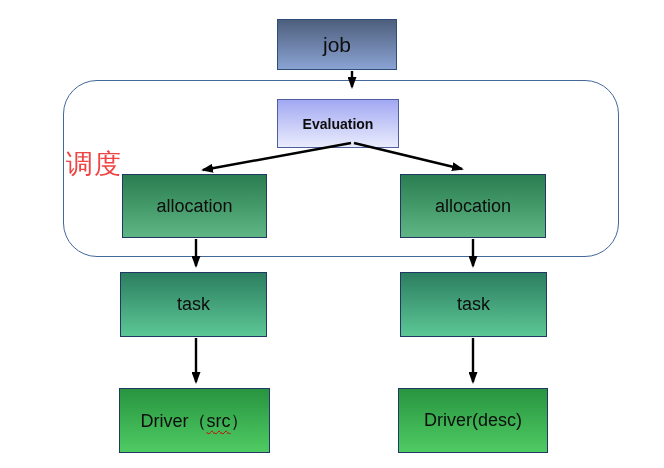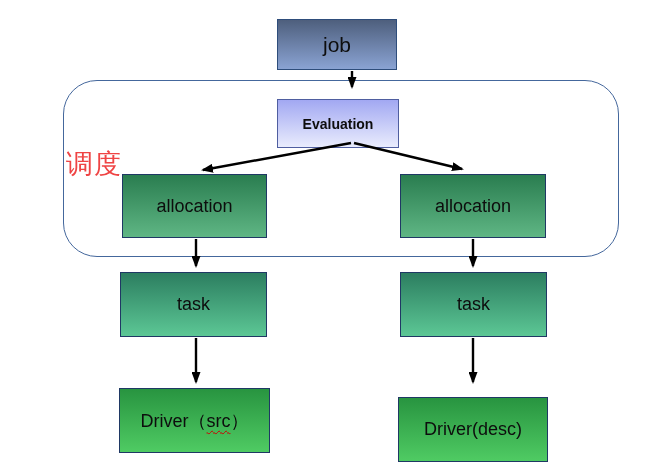--- a/index.html
+++ b/index.html
@@ -102,17 +102,17 @@
   <div class="node n-task-r" style="border-color: rgb(31, 56, 100); background: linear-gradient(rgb(44, 126, 96), rgb(92, 199, 149));">
     <span>task</span>
   </div>
 
   <div class="node n-drv-l" style="border-color: rgb(31, 56, 100); background: linear-gradient(rgb(40, 148, 64), rgb(79, 203, 99));">
     <span>
       <span>Driver（</span><span class="misspelled" style="text-decoration-color: rgb(204, 0, 0);">src</span><span>）</span>
     </span>
   </div>
 
-  <div class="node n-drv-r" style="border-color: rgb(31, 56, 100); background: linear-gradient(rgb(40, 148, 64), rgb(79, 203, 99)); margin-top: 9px;">
+  <div class="node n-drv-r" style="border-color: rgb(31, 56, 100); background: linear-gradient(rgb(40, 148, 64), rgb(79, 203, 99));">
     <span>Driver(desc)</span>
   </div>
 
 </div>
 
 </body></html>

